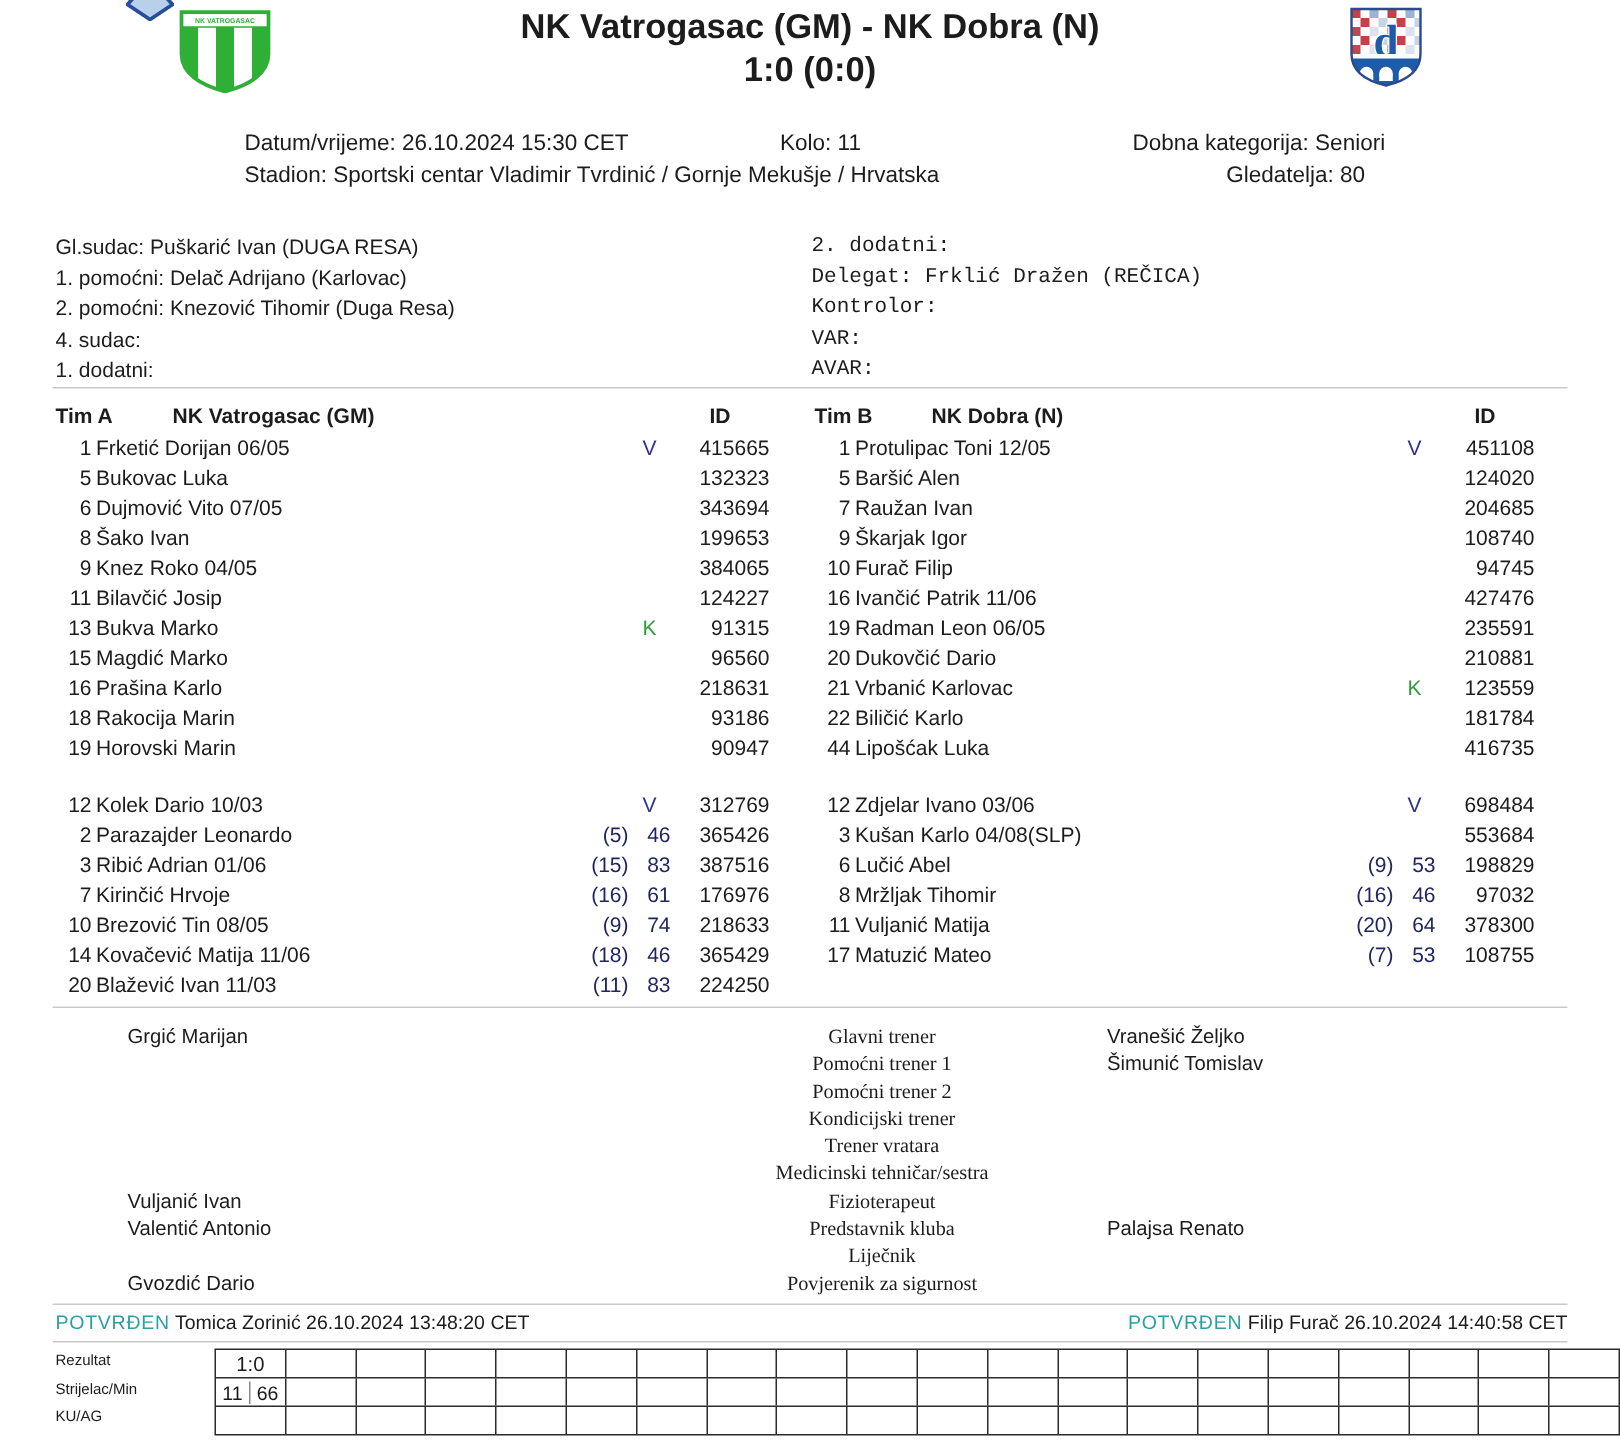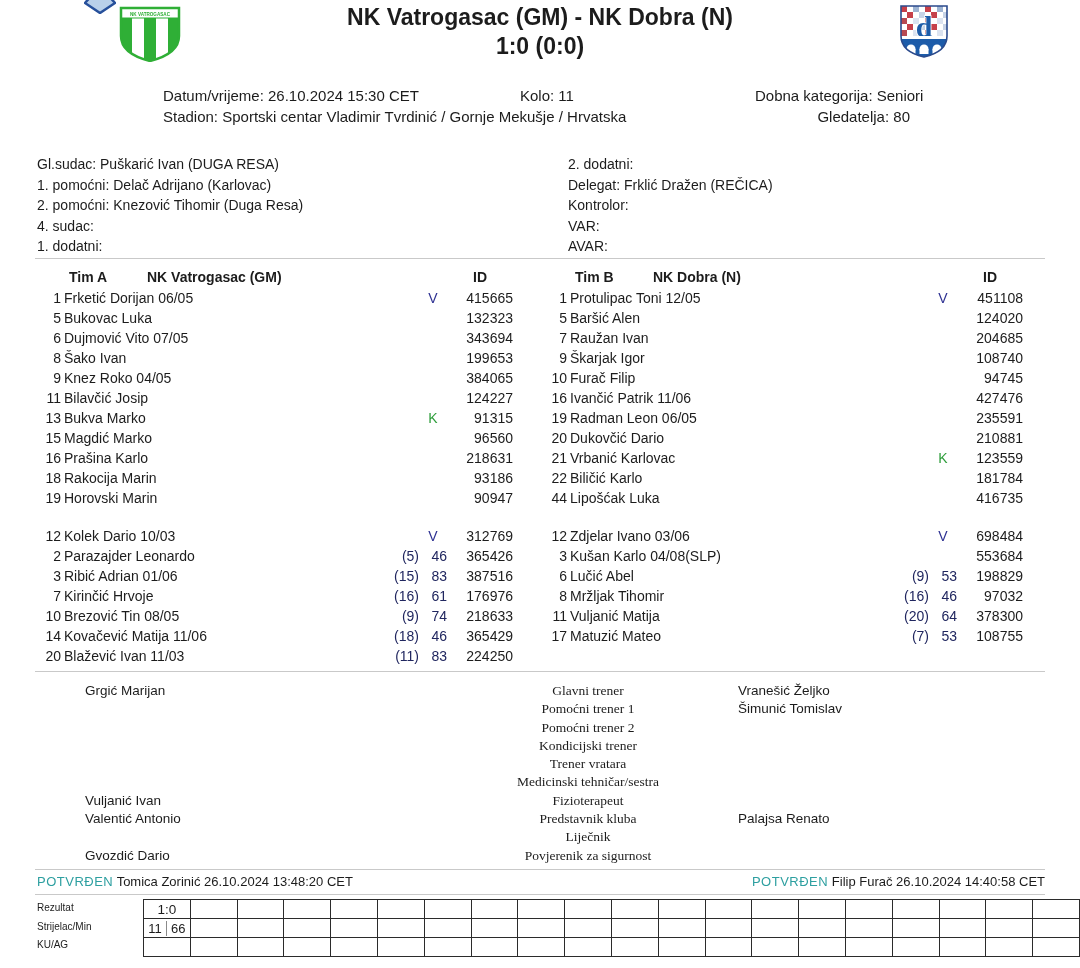--- a/index.html
+++ b/index.html
@@ -15,21 +15,21 @@
   .crest-away{left:899px;top:4px;}
   .diamond{left:84px;top:0;}
   
   .minfo{font-size:15px;}
   
   .off-col{font-size:14px;line-height:20.5px;}
   
   .hline{left:35px;right:35px;border-top:1px solid var(--c-line);height:0;}
   
   .roster{font-size:14px;}
-  .rhead{display:flex;font-weight:bold;height:22px;align-items:center;margin-left:32px;}
+  .rhead{display:flex;font-weight:bold;height:22px;align-items:center;}
   .rhead .rlabel{width:78px;}
   .rhead .rteam{flex:1;}
   .rhead .rid{width:66px;text-align:center;}
   .prow{display:flex;height:20px;align-items:center;}
   .pnum{width:24px;text-align:right;flex:none;}
   .pname{flex:1;padding-left:3px;white-space:nowrap;overflow:hidden;}
   .pparen{width:38px;text-align:right;flex:none;}
   .pslot{width:28px;text-align:right;flex:none;}
   .pslot.badge{text-align:center;}
   .pid{width:66px;text-align:right;flex:none;}
@@ -140,21 +140,21 @@
 <div class="abs minfo" style="left:163px;top:108px;">Stadion: Sportski centar Vladimir Tvrdinić / Gornje Mekušje / Hrvatska</div>
 <div class="abs minfo" style="right:170px;top:108px;">Gledatelja: 80</div>
 
 <div class="abs off-col" style="left:37px;top:154px;">
     <div>Gl.sudac: Puškarić Ivan (DUGA RESA)</div>
     <div>1. pomoćni: Delač Adrijano (Karlovac)</div>
     <div>2. pomoćni: Knezović Tihomir (Duga Resa)</div>
     <div>4. sudac:</div>
     <div>1. dodatni:</div>
   </div>
-<div class="abs off-col" style="left:568px;top:154px;">
+<div class="abs off-col" style="left:541px;top:154px;font-family:Liberation Mono, monospace;">
     <div>2. dodatni:</div>
     <div>Delegat: Frklić Dražen (REČICA)</div>
     <div>Kontrolor:</div>
     <div>VAR:</div>
     <div>AVAR:</div>
   </div>
 
 <div class="abs hline" style="top:258px;"></div>
 
 <div class="abs roster" style="left:37px;top:266px;width:476px;">

